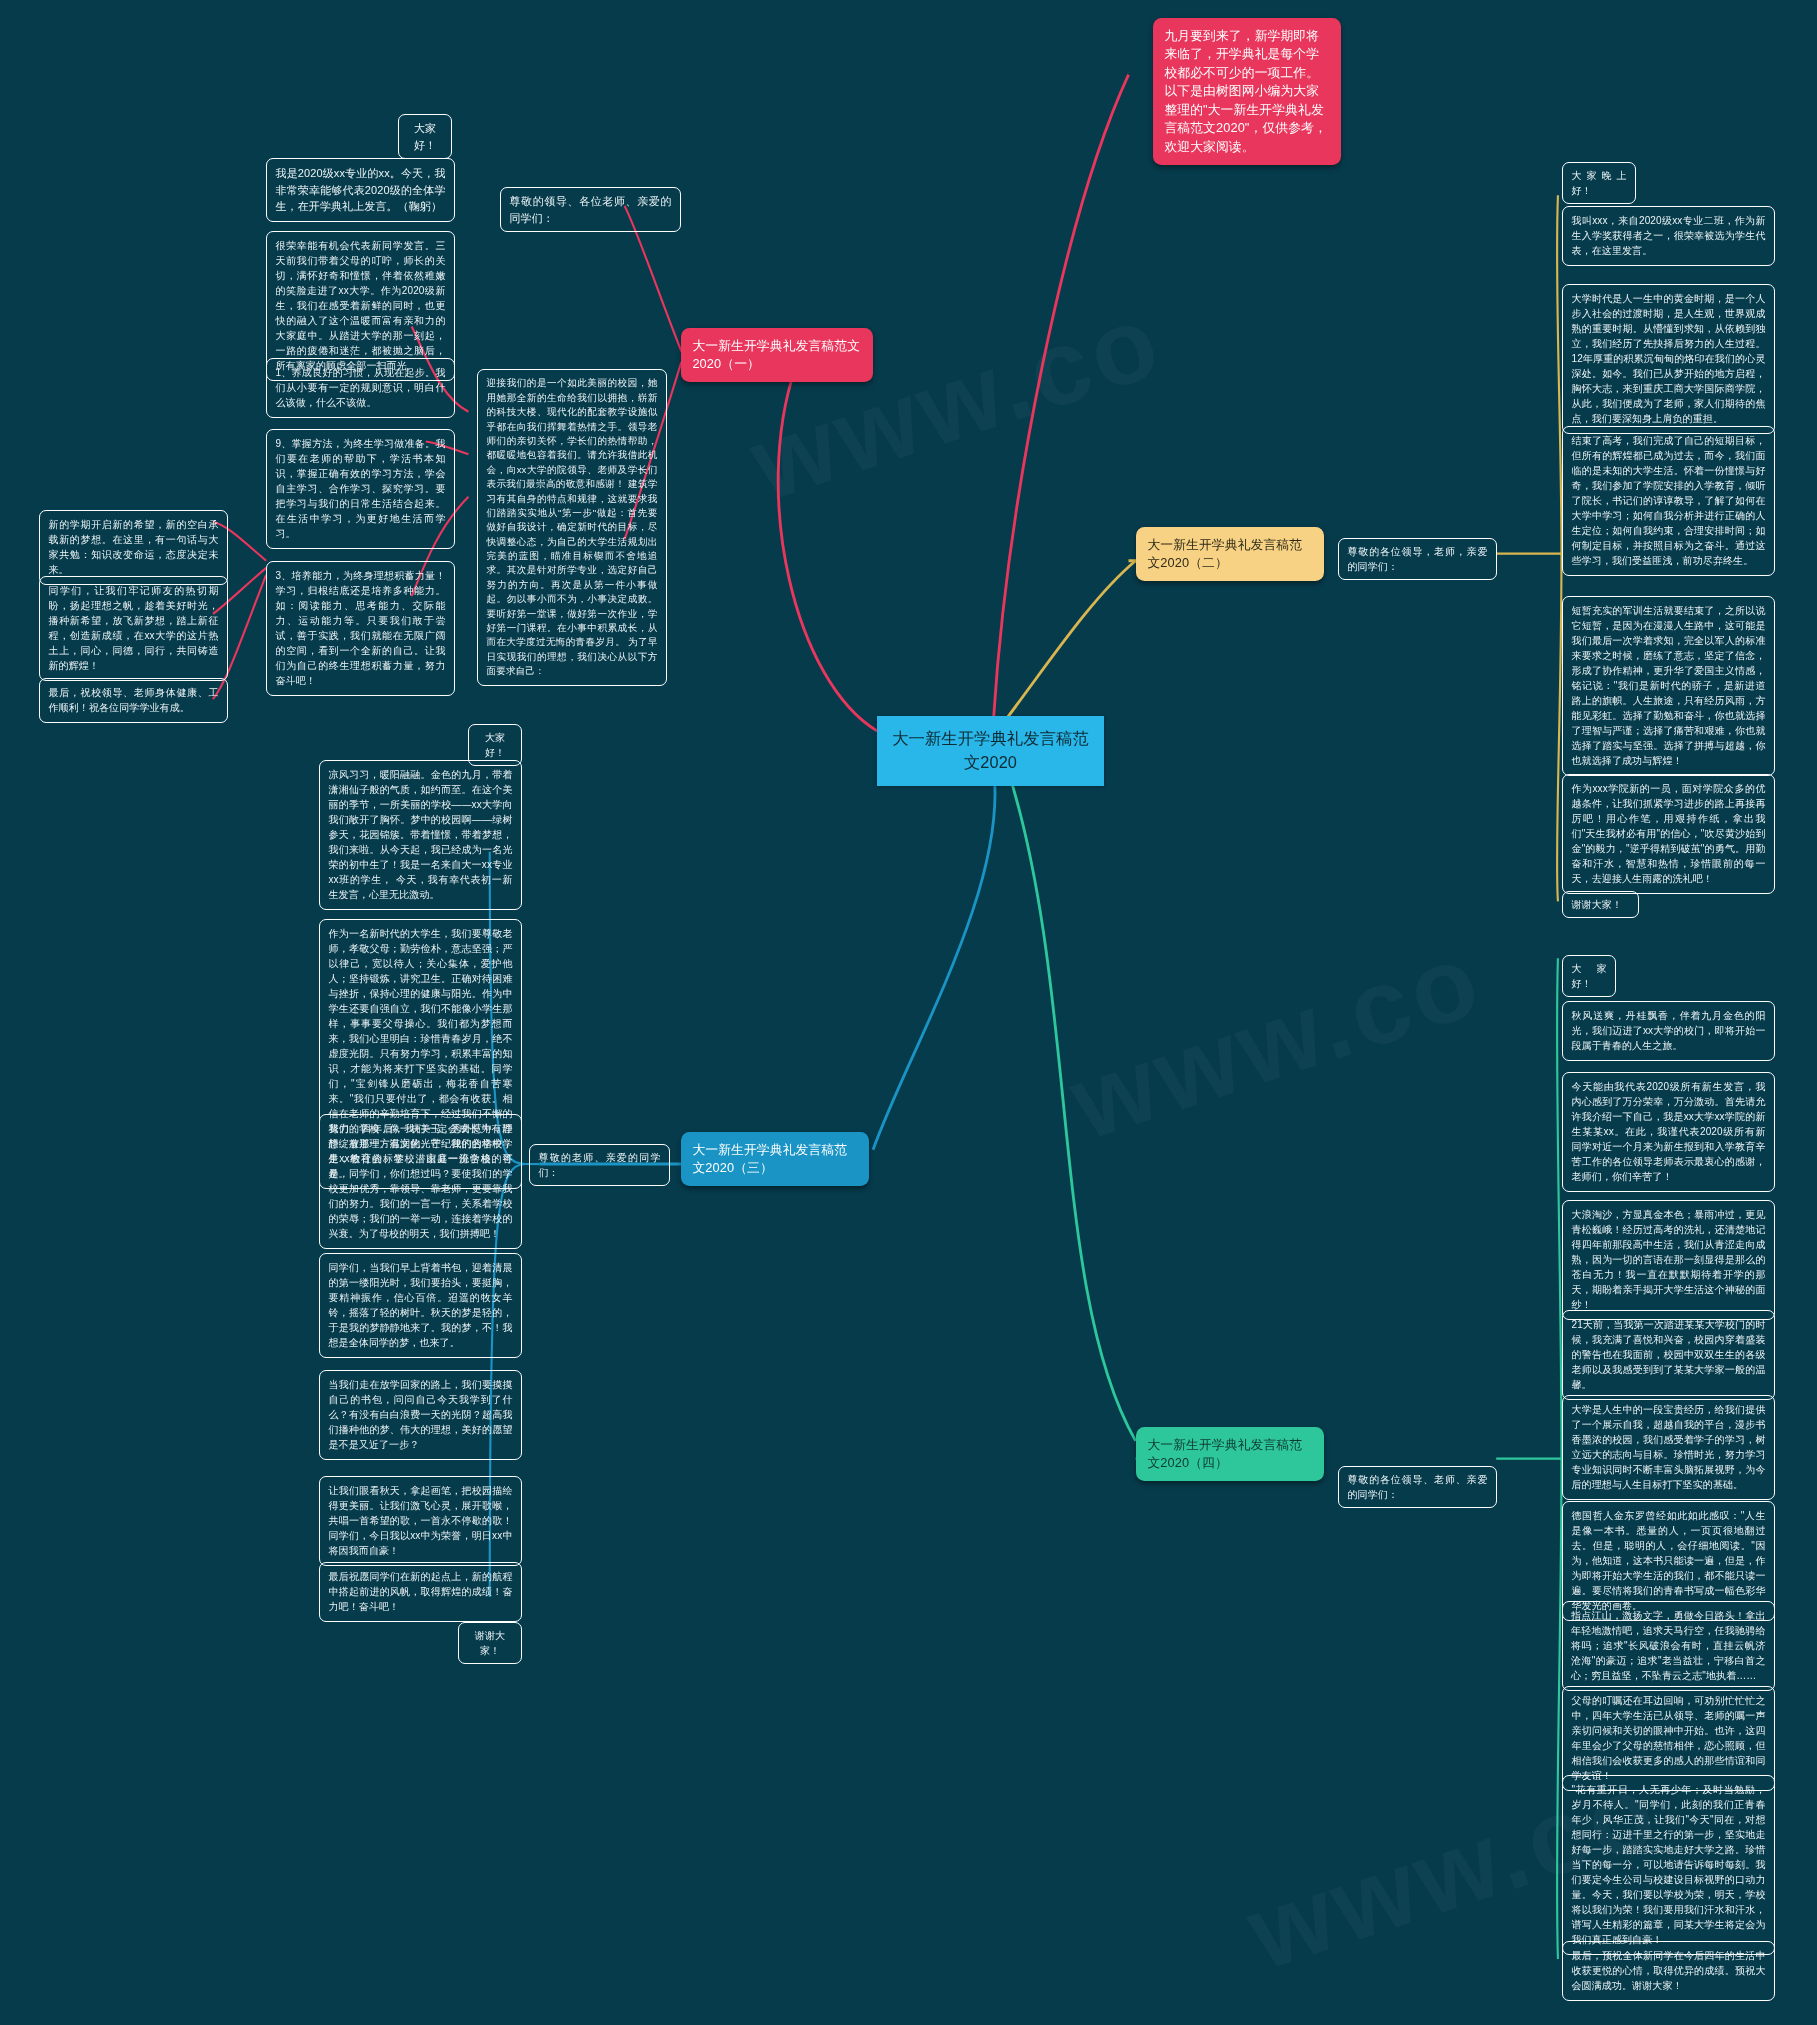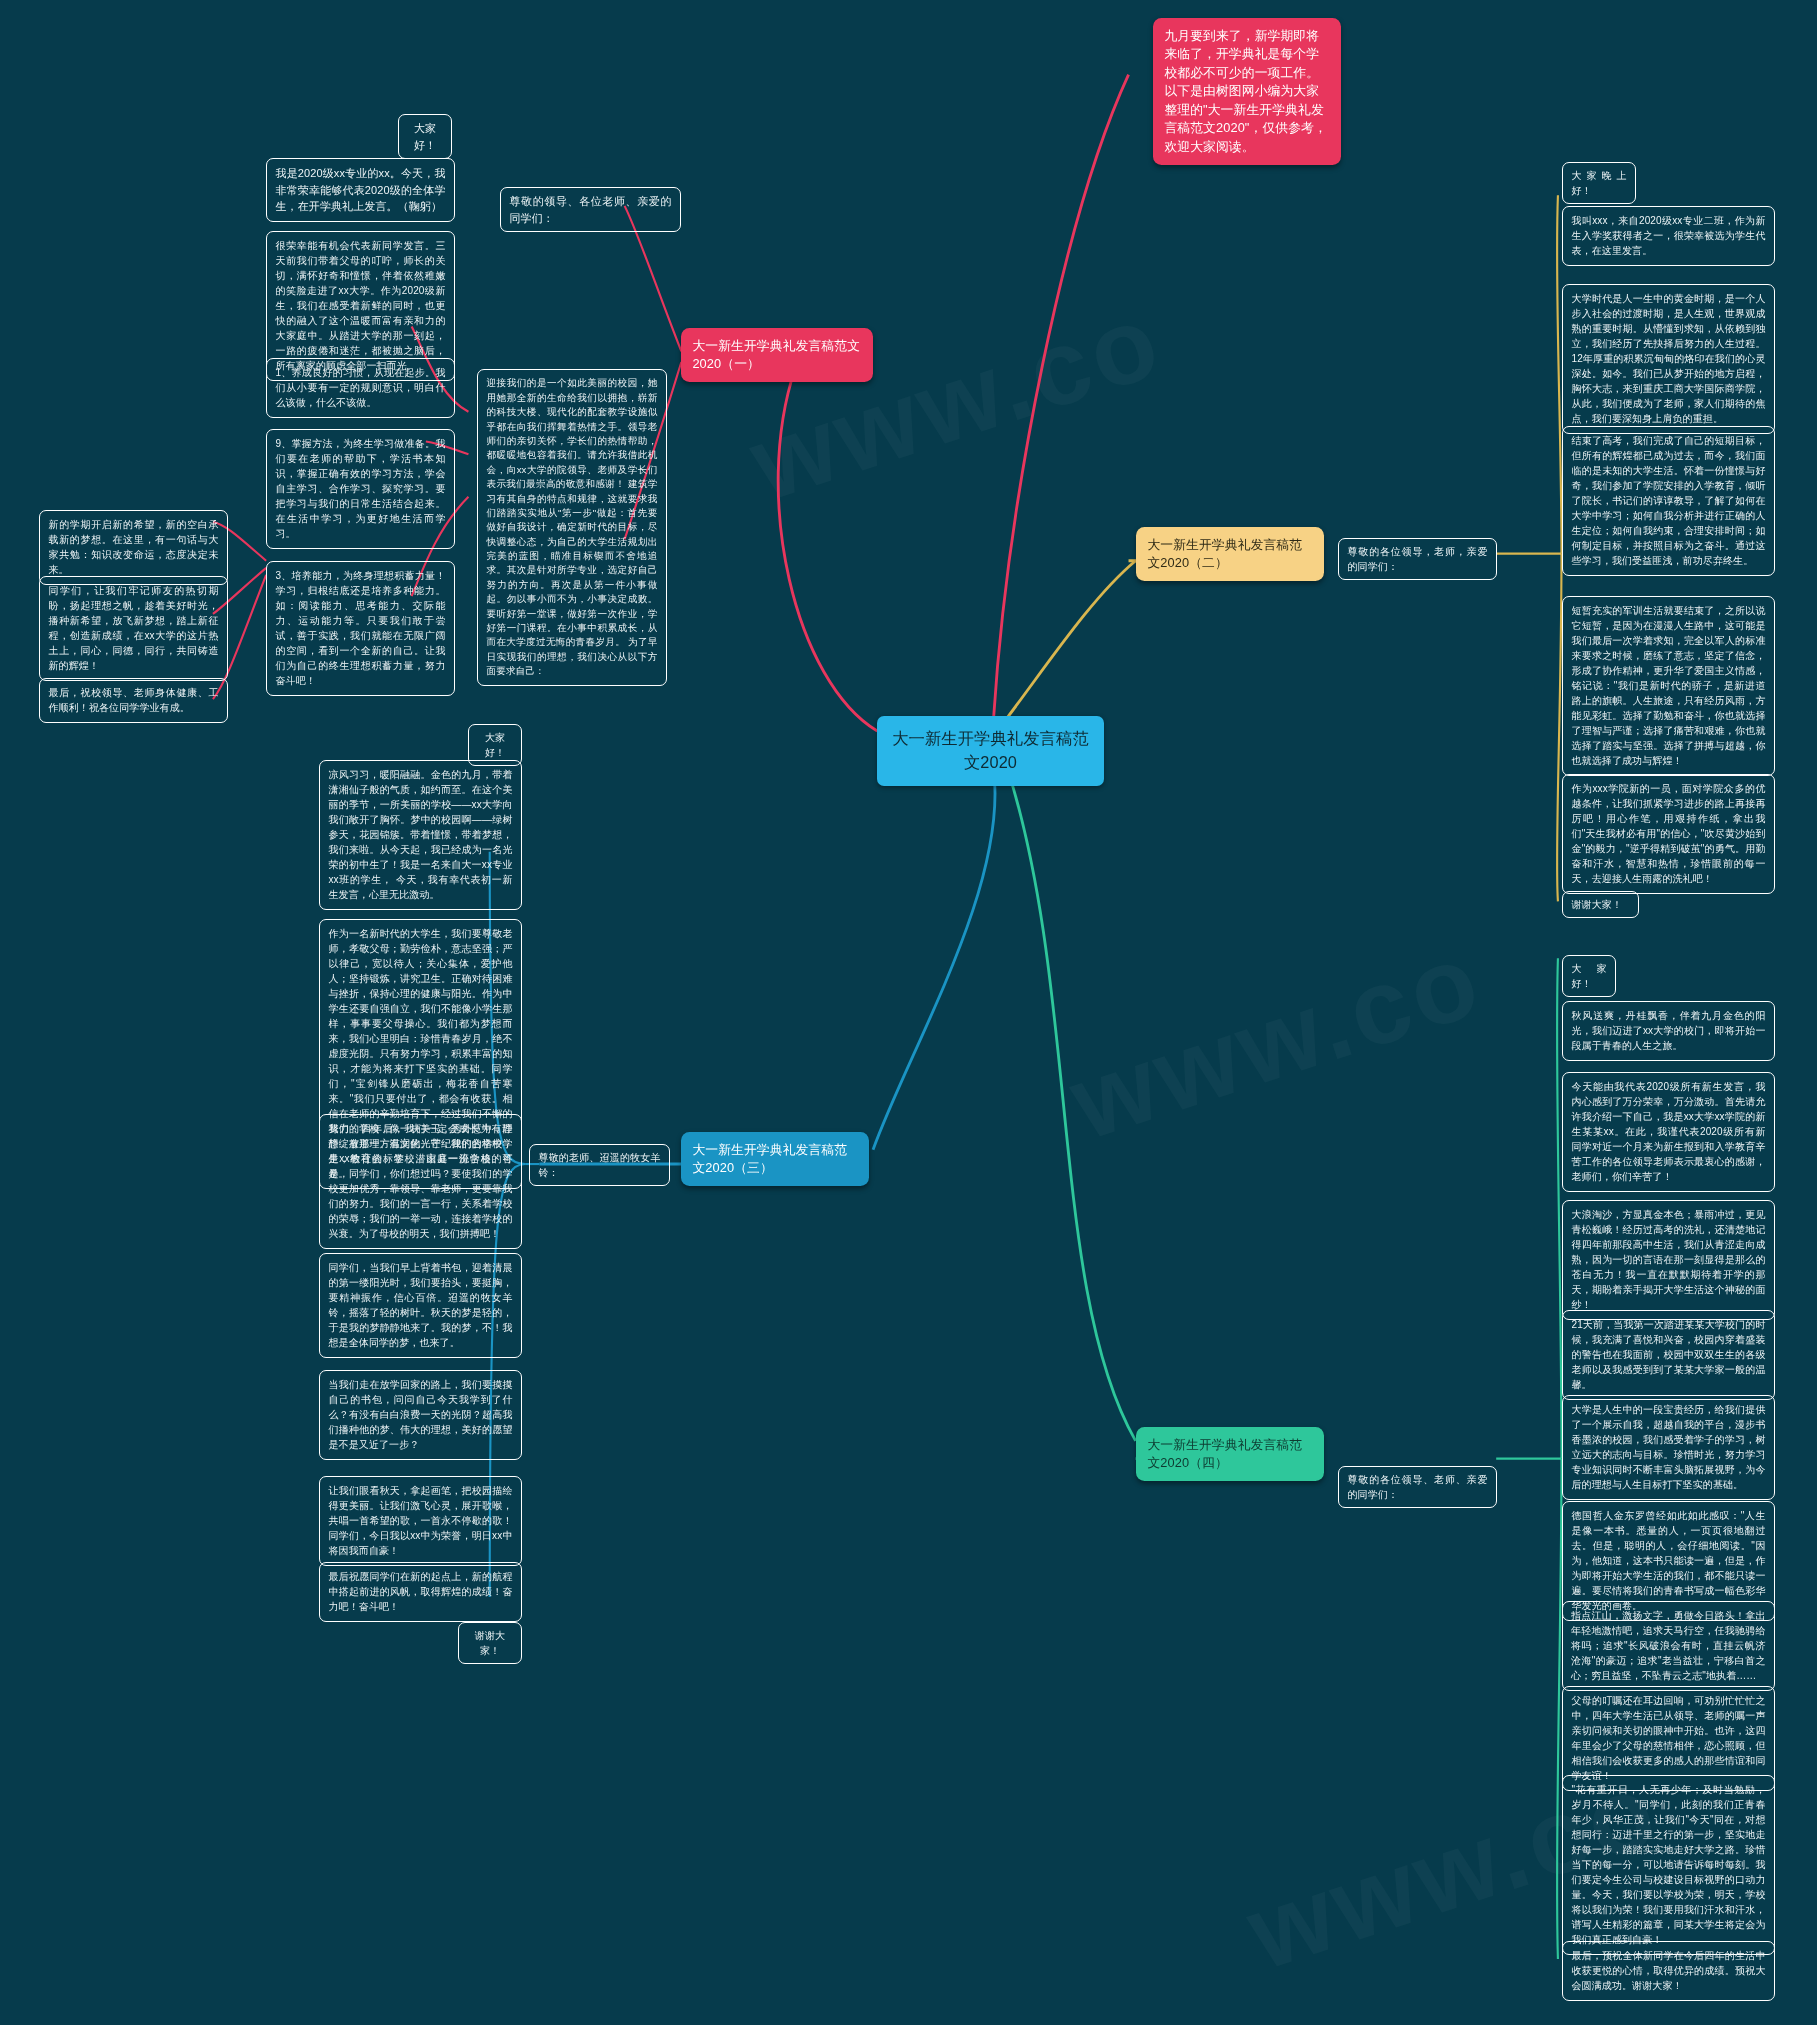--- a/index.html
+++ b/index.html
@@ -21,21 +21,21 @@
     color:#eef5f7;
     font-size:11px;
     line-height:1.5;
     padding:6.4px 8.5px;
     background:transparent;
     text-align:justify;
     letter-spacing:0.1px;
   }
   .node.small{padding:5px 8.5px;}
   .root{
-    border:none;border-radius:7px;
+    border:none;border-radius:0;
     background:#29b6e8;color:#0e2a33;
     font-size:16.3px;line-height:1.45;
     text-align:center;padding:11.4px 12.8px;
     box-shadow:0 1.4px 4.3px rgba(0,0,0,.35);
   }
   .branch{
     border:none;border-radius:8.5px;
     font-size:12.8px;line-height:1.45;
     padding:8.5px 11.4px;text-align:left;
     box-shadow:0 2.1px 5px rgba(0,0,0,.4);
@@ -118,21 +118,21 @@
 
   <div class="node small" style="left:1562px;top:162px;width:74px;font-size:10px;">大家晚上好！</div>
   <div class="node" style="left:1562px;top:206px;width:213px;font-size:10px;">我叫xxx，来自2020级xx专业二班，作为新生入学奖获得者之一，很荣幸被选为学生代表，在这里发言。</div>
   <div class="node" style="left:1562px;top:284px;width:213px;font-size:10px;">大学时代是人一生中的黄金时期，是一个人步入社会的过渡时期，是人生观，世界观成熟的重要时期。从懵懂到求知，从依赖到独立，我们经历了先抉择后努力的人生过程。12年厚重的积累沉甸甸的烙印在我们的心灵深处。如今。我们已从梦开始的地方启程，胸怀大志，来到重庆工商大学国际商学院，从此，我们便成为了老师，家人们期待的焦点，我们要深知身上肩负的重担。</div>
   <div class="node" style="left:1562px;top:426px;width:213px;font-size:10px;">结束了高考，我们完成了自己的短期目标，但所有的辉煌都已成为过去，而今，我们面临的是未知的大学生活。怀着一份憧憬与好奇，我们参加了学院安排的入学教育，倾听了院长，书记们的谆谆教导，了解了如何在大学中学习；如何自我分析并进行正确的人生定位；如何自我约束，合理安排时间；如何制定目标，并按照目标为之奋斗。通过这些学习，我们受益匪浅，前功尽弃终生。</div>
   <div class="node" style="left:1562px;top:596px;width:213px;font-size:10px;">短暂充实的军训生活就要结束了，之所以说它短暂，是因为在漫漫人生路中，这可能是我们最后一次学着求知，完全以军人的标准来要求之时候，磨练了意志，坚定了信念，形成了协作精神，更升华了爱国主义情感，铭记说："我们是新时代的骄子，是新进道路上的旗帜。人生旅途，只有经历风雨，方能见彩虹。选择了勤勉和奋斗，你也就选择了理智与严谨；选择了痛苦和艰难，你也就选择了踏实与坚强。选择了拼搏与超越，你也就选择了成功与辉煌！</div>
   <div class="node" style="left:1562px;top:774px;width:213px;font-size:10px;">作为xxx学院新的一员，面对学院众多的优越条件，让我们抓紧学习进步的路上再接再厉吧！用心作笔，用艰持作纸，拿出我们"天生我材必有用"的信心，"吹尽黄沙始到金"的毅力，"逆乎得精到破茧"的勇气。用勤奋和汗水，智慧和热情，珍惜眼前的每一天，去迎接人生雨露的洗礼吧！</div>
   <div class="node small" style="left:1562px;top:891px;width:77px;font-size:10px;">谢谢大家！</div>
 
   <div class="node branch b3" style="left:681px;top:1132px;width:188px;">大一新生开学典礼发言稿范文2020（三）</div>
-  <div class="node small" style="left:529px;top:1144px;width:141px;font-size:10px;">尊敬的老师、迢遥的牧女羊铃：</div>
+  <div class="node small" style="left:529px;top:1144px;width:141px;font-size:10px;">尊敬的老师、亲爱的同学们：</div>
 
   <div class="node small" style="left:468px;top:724px;width:54px;text-align:center;font-size:10px;">大家好！</div>
   <div class="node" style="left:319px;top:760px;width:203px;font-size:10px;">凉风习习，暖阳融融。金色的九月，带着潇湘仙子般的气质，如约而至。在这个美丽的季节，一所美丽的学校——xx大学向我们敞开了胸怀。梦中的校园啊——绿树参天，花园锦簇。带着憧憬，带着梦想，我们来啦。从今天起，我已经成为一名光荣的初中生了！我是一名来自大一xx专业xx班的学生， 今天，我有幸代表初一新生发言，心里无比激动。</div>
   <div class="node" style="left:319px;top:919px;width:203px;font-size:10px;">作为一名新时代的大学生，我们要尊敬老师，孝敬父母；勤劳俭朴，意志坚强；严以律己，宽以待人；关心集体，爱护他人；坚持锻炼，讲究卫生。正确对待困难与挫折，保持心理的健康与阳光。作为中学生还要自强自立，我们不能像小学生那样，事事要父母操心。我们都为梦想而来，我们心里明白：珍惜青春岁月，绝不虚度光阴。只有努力学习，积累丰富的知识，才能为将来打下坚实的基础。同学们，"宝剑锋从磨砺出，梅花香自苦寒来。"我们只要付出了，都会有收获。相信在老师的辛勤培育下，经过我们不懈的努力，四年后，我们一定会成长为有理想、有道理、有文化、守纪律的合格中学生，给社会、学校、家庭一份合格的答卷。</div>
   <div class="node" style="left:319px;top:1114px;width:203px;font-size:10px;">我们的学校，像一块美玉，秀外慧中，静静绽放那一方温润的光芒；我们的学校，是xx教育的标签，潜山县一流学校。可是，同学们，你们想过吗？要使我们的学校更加优秀，靠领导、靠老师，更要靠我们的努力。我们的一言一行，关系着学校的荣辱；我们的一举一动，连接着学校的兴衰。为了母校的明天，我们拼搏吧！</div>
   <div class="node" style="left:319px;top:1253px;width:203px;font-size:10px;">同学们，当我们早上背着书包，迎着清晨的第一缕阳光时，我们要抬头，要挺胸，要精神振作，信心百倍。迢遥的牧女羊铃，摇落了轻的树叶。秋天的梦是轻的，于是我的梦静静地来了。我的梦，不！我想是全体同学的梦，也来了。</div>
   <div class="node" style="left:319px;top:1370px;width:203px;font-size:10px;">当我们走在放学回家的路上，我们要摸摸自己的书包，问问自己今天我学到了什么？有没有白白浪费一天的光阴？超高我们播种他的梦、伟大的理想，美好的愿望是不是又近了一步？</div>
   <div class="node" style="left:319px;top:1476px;width:203px;font-size:10px;">让我们眼看秋天，拿起画笔，把校园描绘得更美丽。让我们激飞心灵，展开歌喉，共唱一首希望的歌，一首永不停歇的歌！同学们，今日我以xx中为荣誉，明日xx中将因我而自豪！</div>
   <div class="node" style="left:319px;top:1562px;width:203px;font-size:10px;">最后祝愿同学们在新的起点上，新的航程中搭起前进的风帆，取得辉煌的成绩！奋力吧！奋斗吧！</div>
   <div class="node small" style="left:458px;top:1622px;width:64px;text-align:center;font-size:10px;">谢谢大家！</div>

